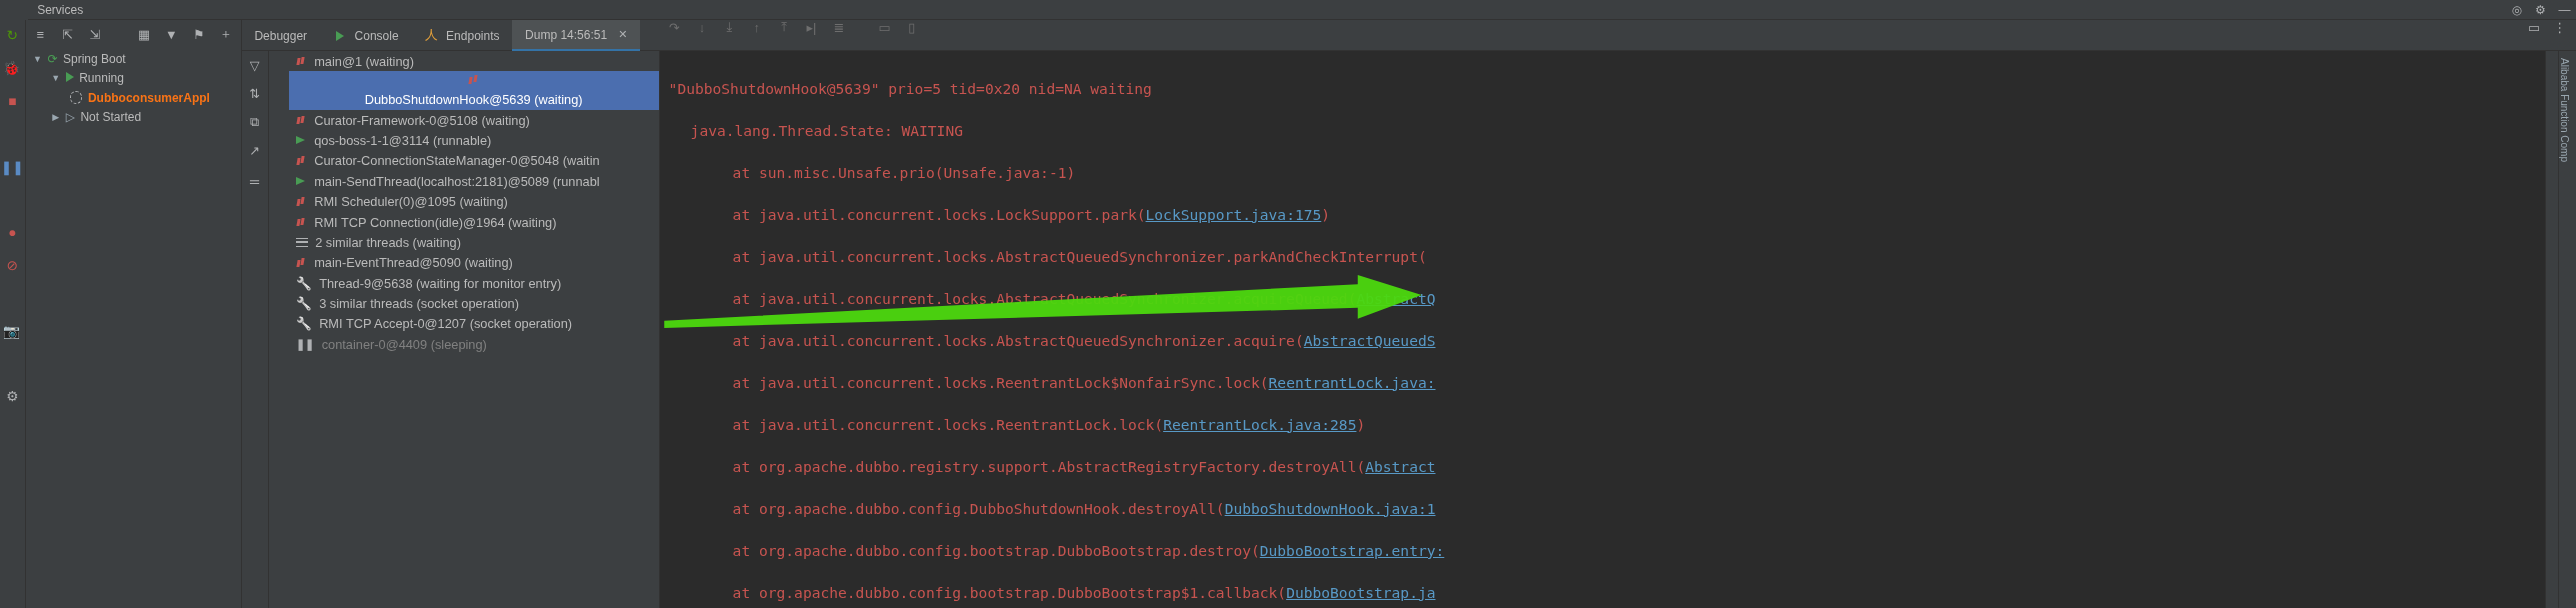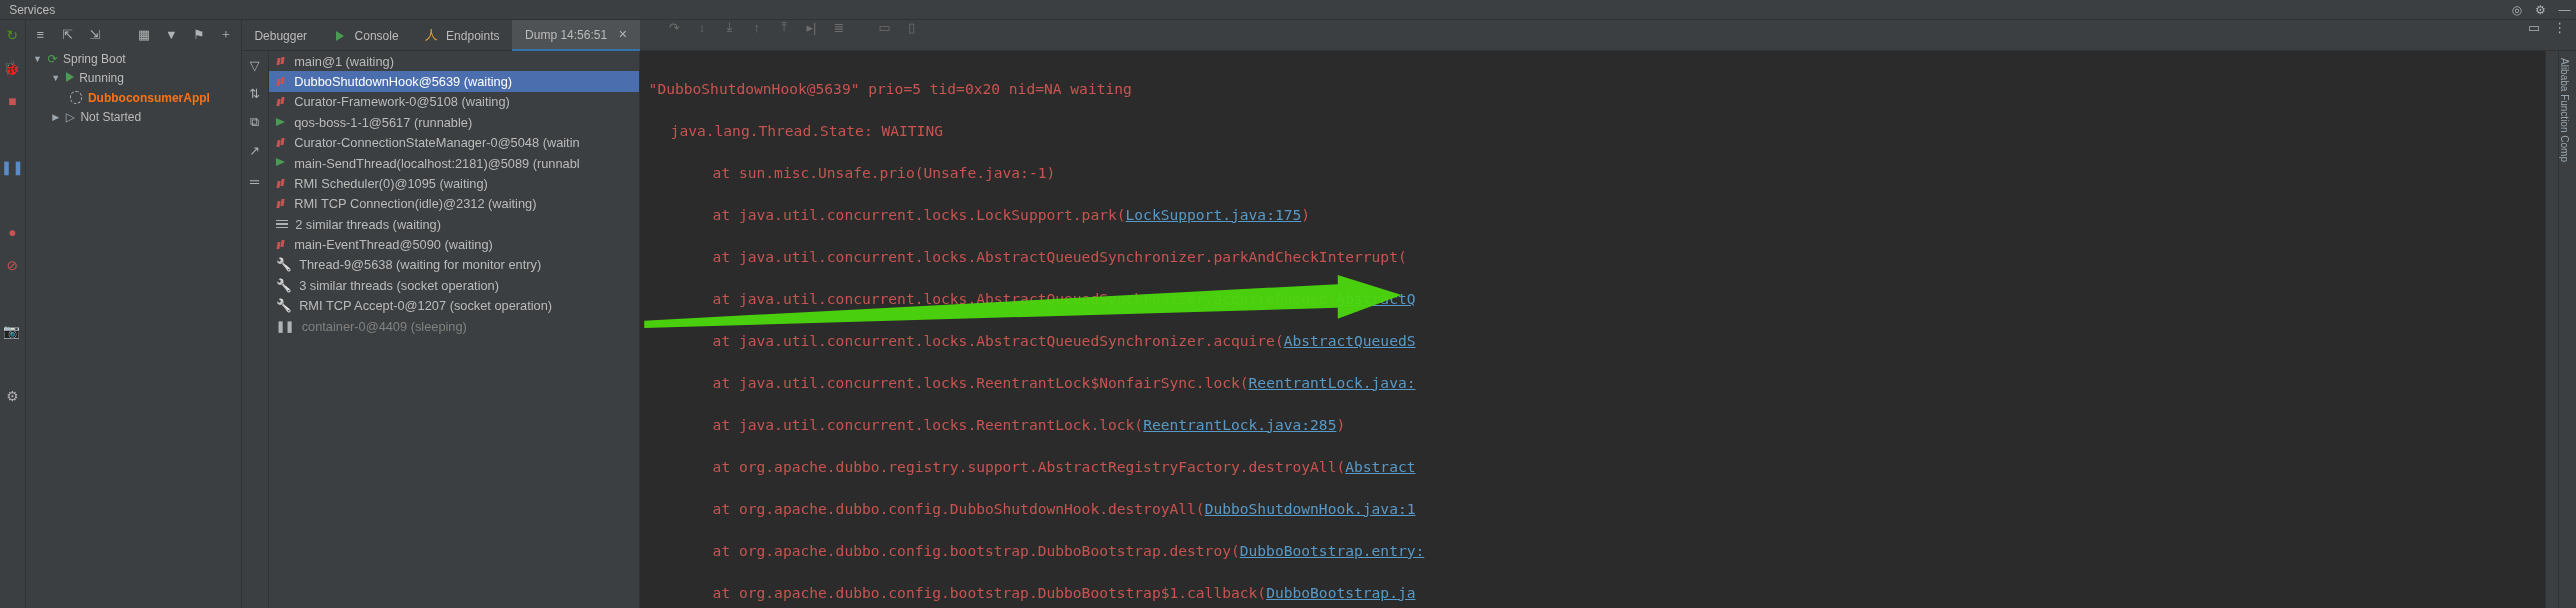--- a/index.html
+++ b/index.html
@@ -15,20 +15,21 @@
 
   
   .titlebar {
     background: #3c3f41;
     height: 20px;
     display: flex;
     align-items: center;
     justify-content: space-between;
     padding: 0 5.5px;
     border-bottom: 0.9px solid #323232;
+    margin-left: 28px;
   }
   .titlebar .title { color: #bbbbbb; font-size: 12px; padding-left: 3.7px; }
   .titlebar .right-icons { display: flex; gap: 12.8px; align-items: center; }
   .titlebar .right-icons span { color: #afb1b3; cursor: pointer; }
 
   
   .main {
     display: flex;
     height: calc(608px - 20px);
   }
@@ -136,33 +137,35 @@
     padding-top: 7.3px;
   }
   .thread-tools .icon { color: #afb1b3; cursor: pointer; font-size: 12.8px; }
 
   
   .thread-list {
     width: 371px;
     background: #3c3f41;
     border-right: 0.9px solid #323232;
     overflow: hidden;
+    margin-left: 20px;
   }
   .thread-list .trow {
     display: flex;
     align-items: center;
     gap: 7.3px;
     padding: 2.7px 7.3px;
     color: #bbbbbb;
     white-space: nowrap;
     font-size: 12.8px;
   }
   .thread-list .trow.selected {
     background: #4b6eaf;
     color: #ffffff;
+    flex-direction: column;
   }
   .th-icon {
     display: inline-block;
     width: 11px; height: 11px;
     position: relative;
   }
   .th-icon.red::before {
     content: "";
     position: absolute;
     left: 0.9px; top: 2.7px;
@@ -379,37 +382,37 @@
         <div class="trow selected">
             <span class="th-icon red"></span>
             <span>DubboShutdownHook@5639 (waiting)</span>
           </div>
         <div class="trow">
             <span class="th-icon red"></span>
             <span>Curator-Framework-0@5108 (waiting)</span>
           </div>
         <div class="trow">
             <span class="th-icon green"></span>
-            <span>qos-boss-1-1@5617 (runnable)</span>
+            <span>qos-boss-1-1@3114 (runnable)</span>
           </div>
         <div class="trow">
             <span class="th-icon red"></span>
             <span>Curator-ConnectionStateManager-0@5048 (waitin</span>
           </div>
         <div class="trow">
             <span class="th-icon green"></span>
             <span>main-SendThread(localhost:2181)@5089 (runnabl</span>
           </div>
         <div class="trow">
             <span class="th-icon red"></span>
             <span>RMI Scheduler(0)@1095 (waiting)</span>
           </div>
         <div class="trow">
             <span class="th-icon red"></span>
-            <span>RMI TCP Connection(idle)@2312 (waiting)</span>
+            <span>RMI TCP Connection(idle)@1964 (waiting)</span>
           </div>
         <div class="trow">
             <span class="stack-icon"></span>
             <span>2 similar threads (waiting)</span>
           </div>
         <div class="trow">
             <span class="th-icon red"></span>
             <span>main-EventThread@5090 (waiting)</span>
           </div>
         <div class="trow">

